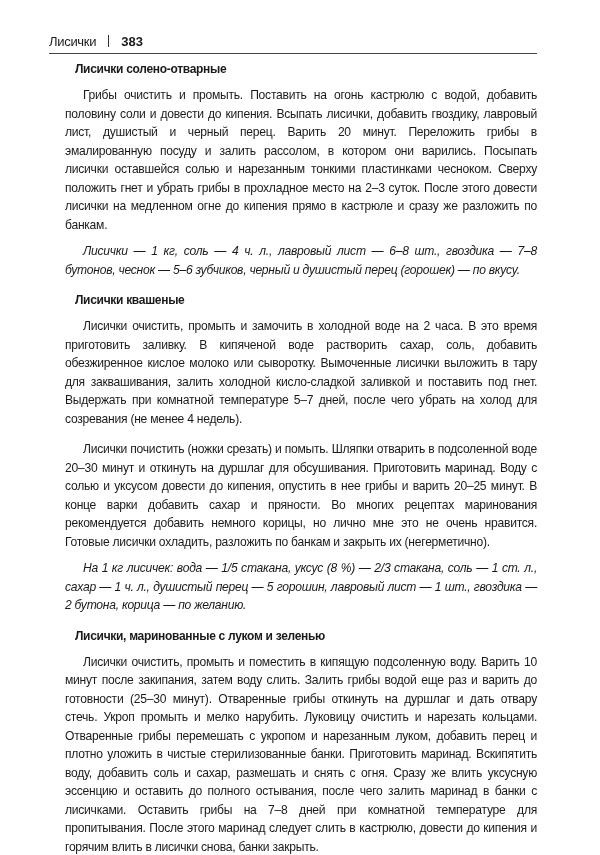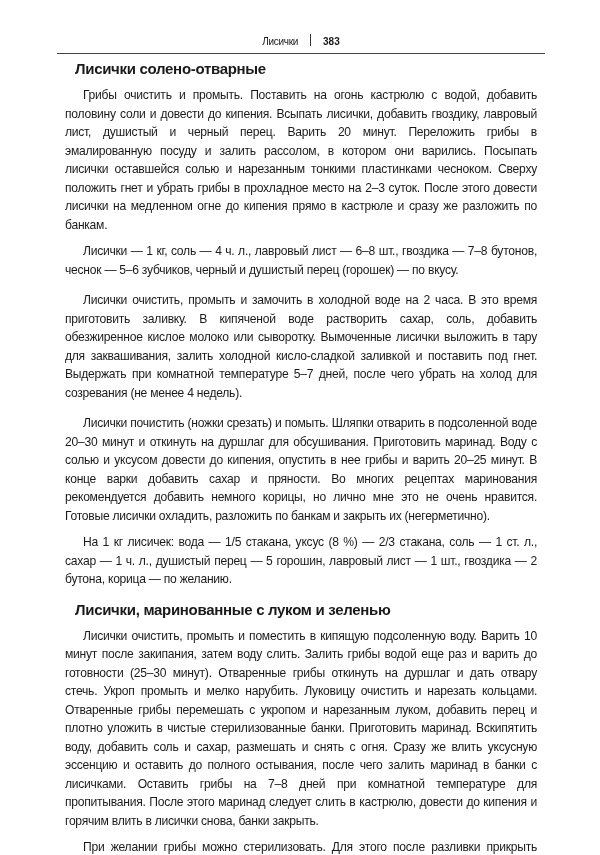--- a/index.html
+++ b/index.html
@@ -1,49 +1,50 @@
 <!DOCTYPE html>
 <html><head>
 <meta charset="utf-8">
 <style>
   html, body { margin: 0; padding: 0; background: #ffffff; }
   body { width: 600px; height: 855px; position: relative; overflow: hidden;
          font-family: "Liberation Sans", sans-serif; color: #1a1a1a; }
-  .header { position: absolute; top: 34px; left: 57px; width: 488px; height: 19px;
-            border-bottom: 1px solid #444; text-align: center; font-size: 10px;
+  .header { position: absolute; top: 34px; left: 49px; width: 488px; height: 19px;
+            border-bottom: 1px solid #444; text-align: left; font-size: 13px;
             line-height: 16px; }
   .header .running { font-family: "Liberation Sans", sans-serif; letter-spacing: -0.3px; }
   .header .sep { display: inline-block; width: 1px; height: 12px; background: #333;
                  margin: 0 12px; vertical-align: -1px; }
   .header .pageno { font-weight: bold; }
   .content { position: absolute; top: 60px; left: 57px; width: 488px;
              font-size: 12.1px; line-height: 18.5px; letter-spacing: -0.25px;
              font-family: "Liberation Sans", sans-serif; }
-  .content h2 { font-size: 15px; font-weight: bold; margin: 0 0 2px 18px;
+  .content h2 { font-size: 12px; font-weight: bold; margin: 0 0 2px 18px;
                 line-height: 18px; letter-spacing: -0.3px; }
   .content p { margin: 8px; text-align: justify; text-indent: 18px; }
-  .content p.ing { }
+  .content p.ing { font-style: italic; }
   .section { margin-bottom: 12px; }
 </style>
 </head>
 <body>
 
 <div class="header">
   <span class="running">Лисички</span><span class="sep"></span><span class="pageno">383</span>
 </div>
 
 <div class="content">
 
   <div class="section">
     <h2>Лисички солено-отварные</h2>
     <p>Грибы очистить и промыть. Поставить на огонь кастрюлю с водой, добавить половину соли и довести до кипения. Всыпать лисички, добавить гвоздику, лавровый лист, душистый и черный перец. Варить 20 минут. Переложить грибы в эмалированную посуду и залить рассолом, в котором они варились. Посыпать лисички оставшейся солью и нарезанным тонкими пластинками чесноком. Сверху положить гнет и убрать грибы в прохладное место на 2–3 суток. После этого довести лисички на медленном огне до кипения прямо в кастрюле и сразу же разложить по банкам.</p>
     <p class="ing">Лисички — 1 кг, соль — 4 ч. л., лавровый лист — 6–8 шт., гвоздика — 7–8 бутонов, чеснок — 5–6 зубчиков, черный и душистый перец (горошек) — по вкусу.</p>
   </div>
 
   <div class="section">
+    <h2>Лисички квашеные</h2>
     <p>Лисички очистить, промыть и замочить в холодной воде на 2 часа. В это время приготовить заливку. В кипяченой воде растворить сахар, соль, добавить обезжиренное кислое молоко или сыворотку. Вымоченные лисички выложить в тару для заквашивания, залить холодной кисло-сладкой заливкой и поставить под гнет. Выдержать при комнатной температуре 5–7 дней, после чего убрать на холод для созревания (не менее 4 недель).</p>
   </div>
 
   <div class="section">
     <p>Лисички почистить (ножки срезать) и помыть. Шляпки отварить в подсоленной воде 20–30 минут и откинуть на дуршлаг для обсушивания. Приготовить маринад. Воду с солью и уксусом довести до кипения, опустить в нее грибы и варить 20–25 минут. В конце варки добавить сахар и пряности. Во многих рецептах маринования рекомендуется добавить немного корицы, но лично мне это не очень нравится. Готовые лисички охладить, разложить по банкам и закрыть их (негерметично).</p>
     <p class="ing">На 1 кг лисичек: вода — 1/5 стакана, уксус (8 %) — 2/3 стакана, соль — 1 ст. л., сахар — 1 ч. л., душистый перец — 5 горошин, лавровый лист — 1 шт., гвоздика — 2 бутона, корица — по желанию.</p>
   </div>
 
   <div class="section">
     <h2>Лисички, маринованные с луком и зеленью</h2>

